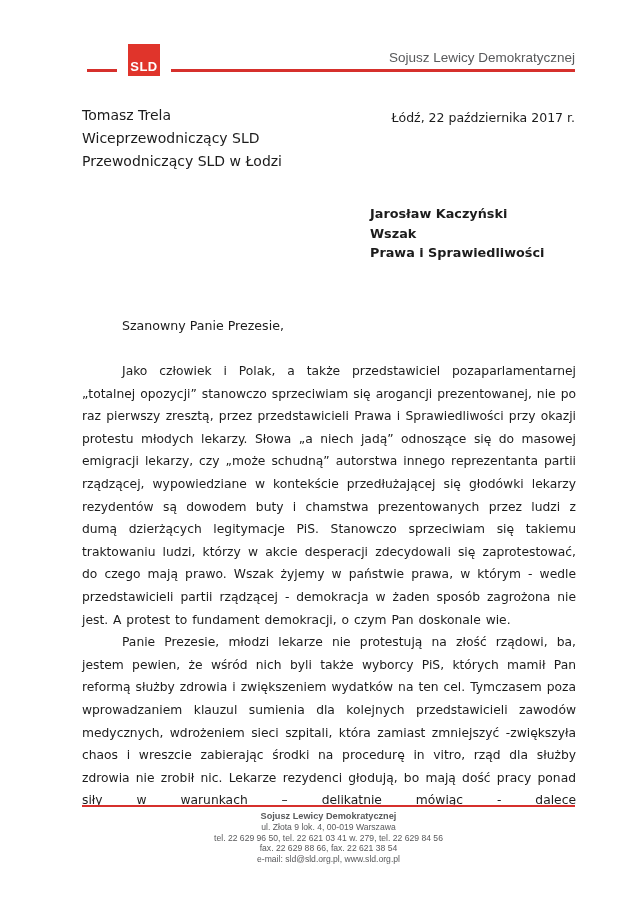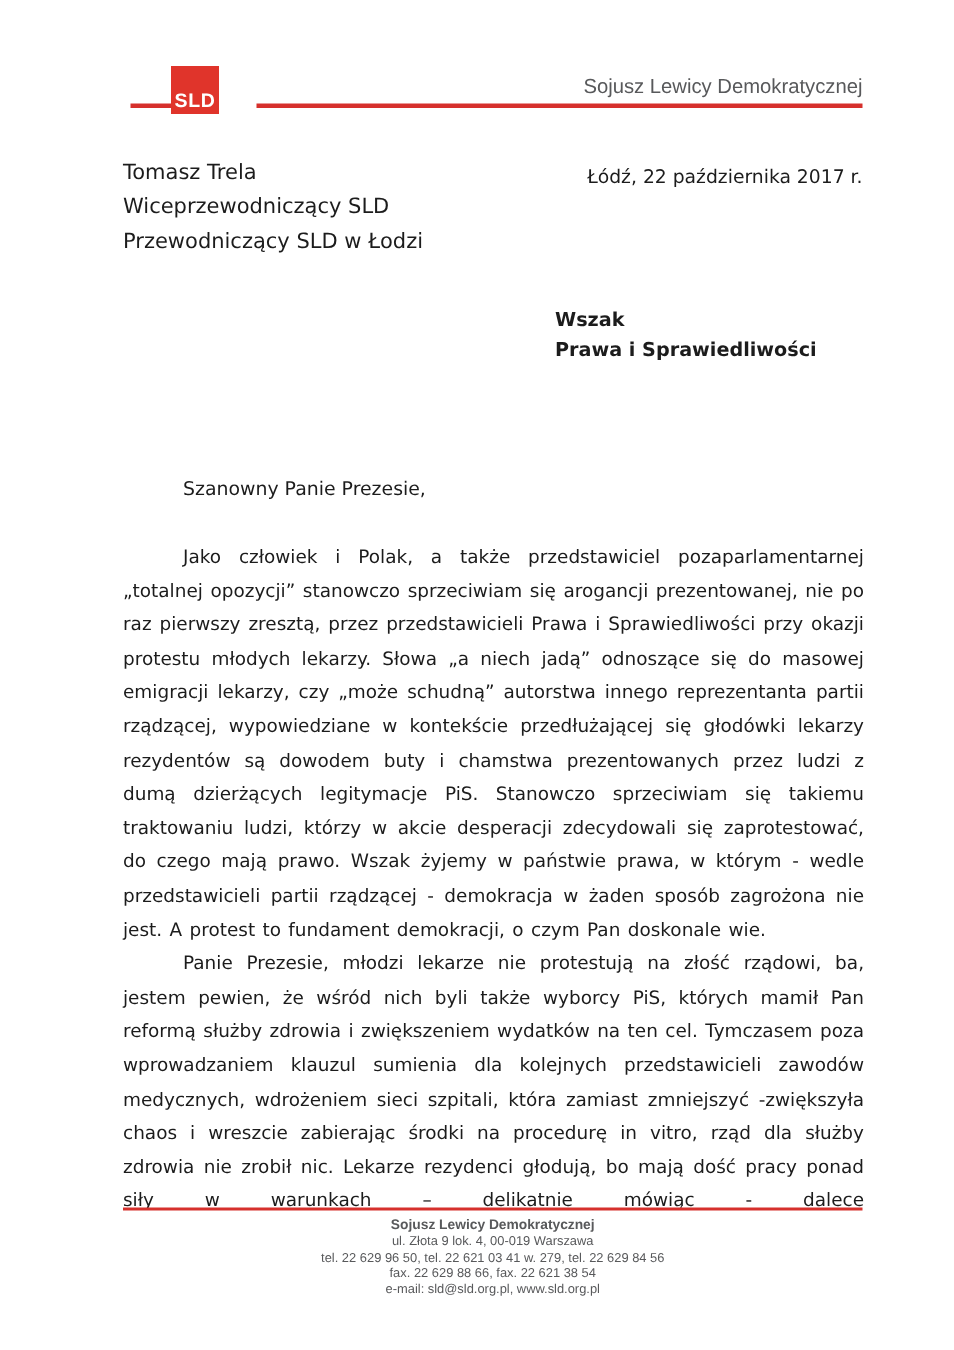--- a/index.html
+++ b/index.html
@@ -7,21 +7,21 @@
     position:relative;
     width:636px;height:900px;
     background:#ffffff;
     font-family:"DejaVu Sans","Liberation Sans",sans-serif;
     color:#1c1c1c;
     overflow:hidden;
   }
   
   .dash-left{position:absolute;left:87px;top:69px;width:30px;height:3px;background:#d6302c;}
   .logo{
-    position:absolute;left:114px;top:44px;width:32px;height:32px;
+    position:absolute;left:128px;top:44px;width:32px;height:32px;
     background:#e0342b;color:#ffffff;
     display:flex;align-items:flex-end;justify-content:center;
     font-family:"Liberation Sans",sans-serif;
     font-weight:bold;font-size:13px;line-height:1;
     padding-bottom:3px;box-sizing:border-box;letter-spacing:0.5px;
   }
   .line-right{position:absolute;left:171px;top:69px;width:404px;height:3px;background:#d6302c;}
   .brand-name{
     position:absolute;right:61px;top:50px;
     font-family:"Liberation Sans",sans-serif;
@@ -69,20 +69,21 @@
 
   <div class="date-line">Łódź, 22 października 2017 r.</div>
 
   <div class="sender">
     <div>Tomasz Trela</div>
     <div>Wiceprzewodniczący SLD</div>
     <div>Przewodniczący SLD w Łodzi</div>
   </div>
 
   <div class="recipient">
+    <div>Jarosław Kaczyński</div>
     <div>Wszak</div>
     <div>Prawa i Sprawiedliwości</div>
   </div>
 
   <div class="salutation">Szanowny Panie Prezesie,</div>
 
   <div class="letter-body">
     <p>Jako człowiek i Polak, a także przedstawiciel pozaparlamentarnej „totalnej opozycji” stanowczo sprzeciwiam się arogancji prezentowanej, nie po raz pierwszy zresztą, przez przedstawicieli Prawa i Sprawiedliwości przy okazji protestu młodych lekarzy. Słowa „a niech jadą” odnoszące się do masowej emigracji lekarzy, czy „może schudną” autorstwa innego reprezentanta partii rządzącej, wypowiedziane w kontekście przedłużającej się głodówki lekarzy rezydentów są dowodem buty i chamstwa prezentowanych przez ludzi z dumą dzierżących legitymacje PiS. Stanowczo sprzeciwiam się takiemu traktowaniu ludzi, którzy w akcie desperacji zdecydowali się zaprotestować, do czego mają prawo. Wszak żyjemy w państwie prawa, w którym - wedle przedstawicieli partii rządzącej - demokracja w żaden sposób zagrożona nie jest. A protest to fundament demokracji, o czym Pan doskonale wie.</p>
     <p class="stretch-last">Panie Prezesie, młodzi lekarze nie protestują na złość rządowi, ba, jestem pewien, że wśród nich byli także wyborcy PiS, których mamił Pan reformą służby zdrowia i zwiększeniem wydatków na ten cel. Tymczasem poza wprowadzaniem klauzul sumienia dla kolejnych przedstawicieli zawodów medycznych, wdrożeniem sieci szpitali, która zamiast zmniejszyć -zwiększyła chaos i wreszcie zabierając środki na procedurę in vitro, rząd dla służby zdrowia nie zrobił nic. Lekarze rezydenci głodują, bo mają dość pracy ponad siły w warunkach – delikatnie mówiąc - dalece</p>
   </div>

